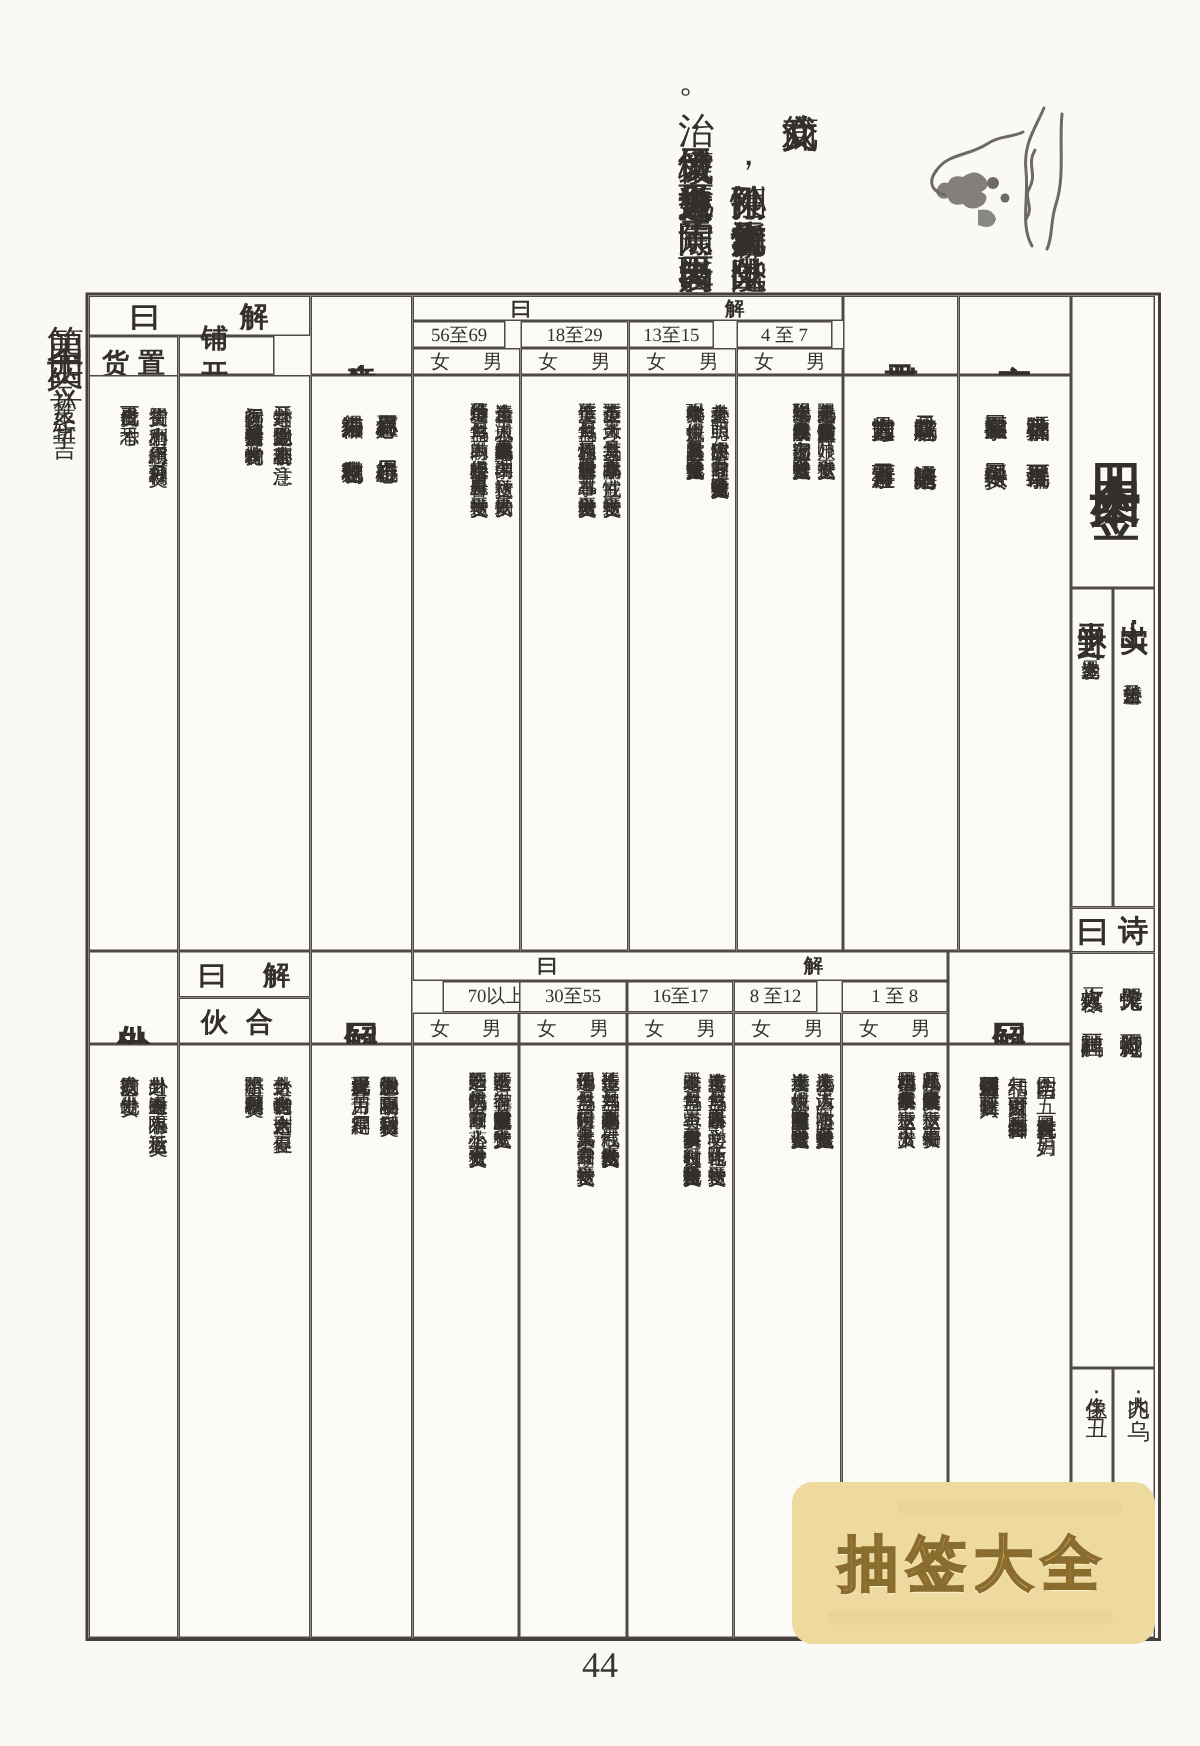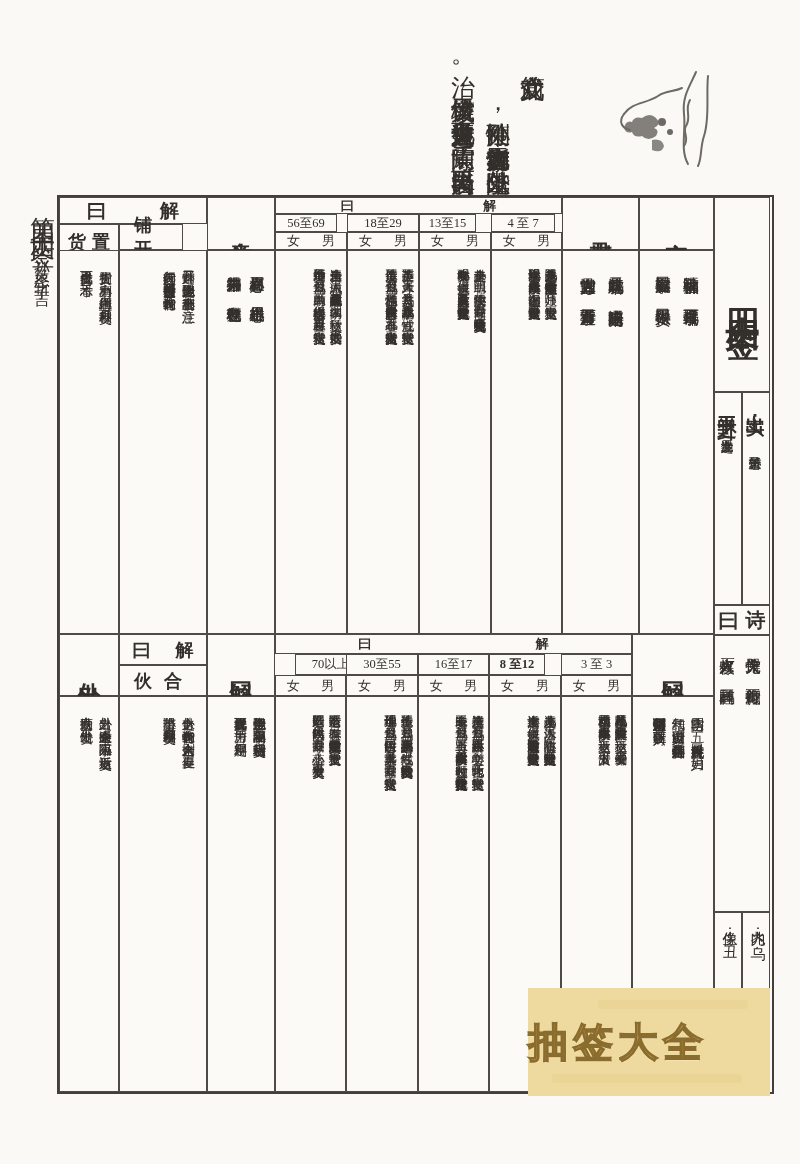--- a/index.html
+++ b/index.html
@@ -13,22 +13,22 @@
   .cell{position:absolute;box-sizing:border-box;border:1px solid #4e4a45;background:#fbfaf6;}
   .hdrH{display:flex;align-items:center;justify-content:space-around;font-weight:bold;}
   .hdrC{display:flex;align-items:center;justify-content:center;font-weight:bold;}
   .vhdr{writing-mode:vertical-rl;text-orientation:upright;font-weight:bold;display:flex;align-items:center;justify-content:center;}
   .bodycell{writing-mode:vertical-rl;text-orientation:upright;padding:8px 2px;overflow:hidden;}
   .age-body{font-size:12.5px;line-height:16.5px;}
   .left-body{font-size:13px;line-height:19px;padding:10px 3px;}
   .big-sub{font-size:19px;font-weight:bold;letter-spacing:2px;}
   .small-sub{font-size:12.5px;margin-top:6px;}
   .tbl{position:absolute;left:57px;top:195px;width:713px;height:895px;border:2px solid #443f3a;background:#fbfaf6;}
-  .wm{position:absolute;left:528px;top:988px;width:242px;height:108px;background:#eeda9f;border-radius:0;z-index:6;
-      display:flex;align-items:center;}
+  .wm{position:absolute;left:528px;top:988px;width:242px;height:108px;background:#eeda9f;border-radius:14px;z-index:6;
+      display:flex;align-items:center;justify-content:center;}
   .wm-text{font-size:40px;font-weight:bold;letter-spacing:5px;color:#d9b55c;-webkit-text-stroke:1.4px #8a6c2e;
       text-shadow:0 1px 1px #fdf3d2;}
   .wm-faint{position:absolute;height:9px;background:#e7d190;opacity:.55;border-radius:3px;}
   .pagenum{position:absolute;left:0;right:0;top:1098px;text-align:center;font-size:24px;color:#3a3733;}
 </style>
 </head>
 <body>
 
 <div class="page">
 
@@ -244,34 +244,34 @@
       </div>
     <div class="cell hdrH" style="left:359px;top:478px;width:71px;height:21px;font-size:13px;font-weight:normal;">
       <span>女</span>
       <span>男</span>
       </div>
     <div class="cell bodycell age-body" style="left:359px;top:499px;width:71px;height:396px;">
       <div class="blk">祥造运度未美　似乌云盖月　防春夏月小人口舌　耐心学文　吓天地化吉　交秋转运平安</div>
       <div class="blk">玉造时令未美　似乌云盖月　虽有贤玉　但防春夏月灾疾多事　夜时勿独行　吓月娘化吉交秋转运平安</div>
     </div>
 
-    <div class="cell hdrC" style="left:430px;top:457px;width:56px;height:21px;font-size:12.5px;font-weight:bold;">
+    <div class="cell hdrC" style="left:430px;top:457px;width:56px;height:21px;font-size:12.5px;font-weight:normal;">
       <span>8 至12</span>
       </div>
     <div class="cell hdrH" style="left:430px;top:478px;width:72px;height:21px;font-size:13px;font-weight:normal;">
       <span>女</span>
       <span>男</span>
       </div>
     <div class="cell bodycell age-body" style="left:430px;top:499px;width:72px;height:396px;">
       <div class="blk">小儿运度未美　人虽活泼　防有小波阻　吓月娘交秋返运平安</div>
       <div class="blk">小女运度未遂　但嫌执僻　春夏月防有灾难波阻守旧　吓月娘交秋返运平安</div>
     </div>
 
     <div class="cell hdrC" style="left:502px;top:457px;width:71px;height:21px;font-size:12.5px;font-weight:normal;">
-      <span>3 至 3</span>
+      <span>1 至 8</span>
       </div>
     <div class="cell hdrH" style="left:502px;top:478px;width:71px;height:21px;font-size:13px;font-weight:normal;">
       <span>女</span>
       <span>男</span>
       </div>
     <div class="cell bodycell age-body" style="left:502px;top:499px;width:71px;height:396px;">
       <div class="blk">小儿根基虽足旺　但防春夏月灾难波阻　交秋返运　寿命绵长平安</div>
       <div class="blk">小女根苗虽稳固　但防春夏月小疾多事　交秋返运　可卜出入平安</div>
     </div>
 
@@ -284,14 +284,15 @@
       <div class="blk">谢请上得香灯查明拜到　居住财丁兴旺</div>
     </div>
   </div>
 
   <div class="wm">
     <div class="wm-faint" style="left:70px;top:12px;width:150px;"></div>
     <div class="wm-faint" style="left:24px;top:86px;width:190px;"></div>
     <span class="wm-text">抽签大全</span>
   </div>
 
+  <div class="pagenum">44</div>
 
 </div>
 
 </body></html>

